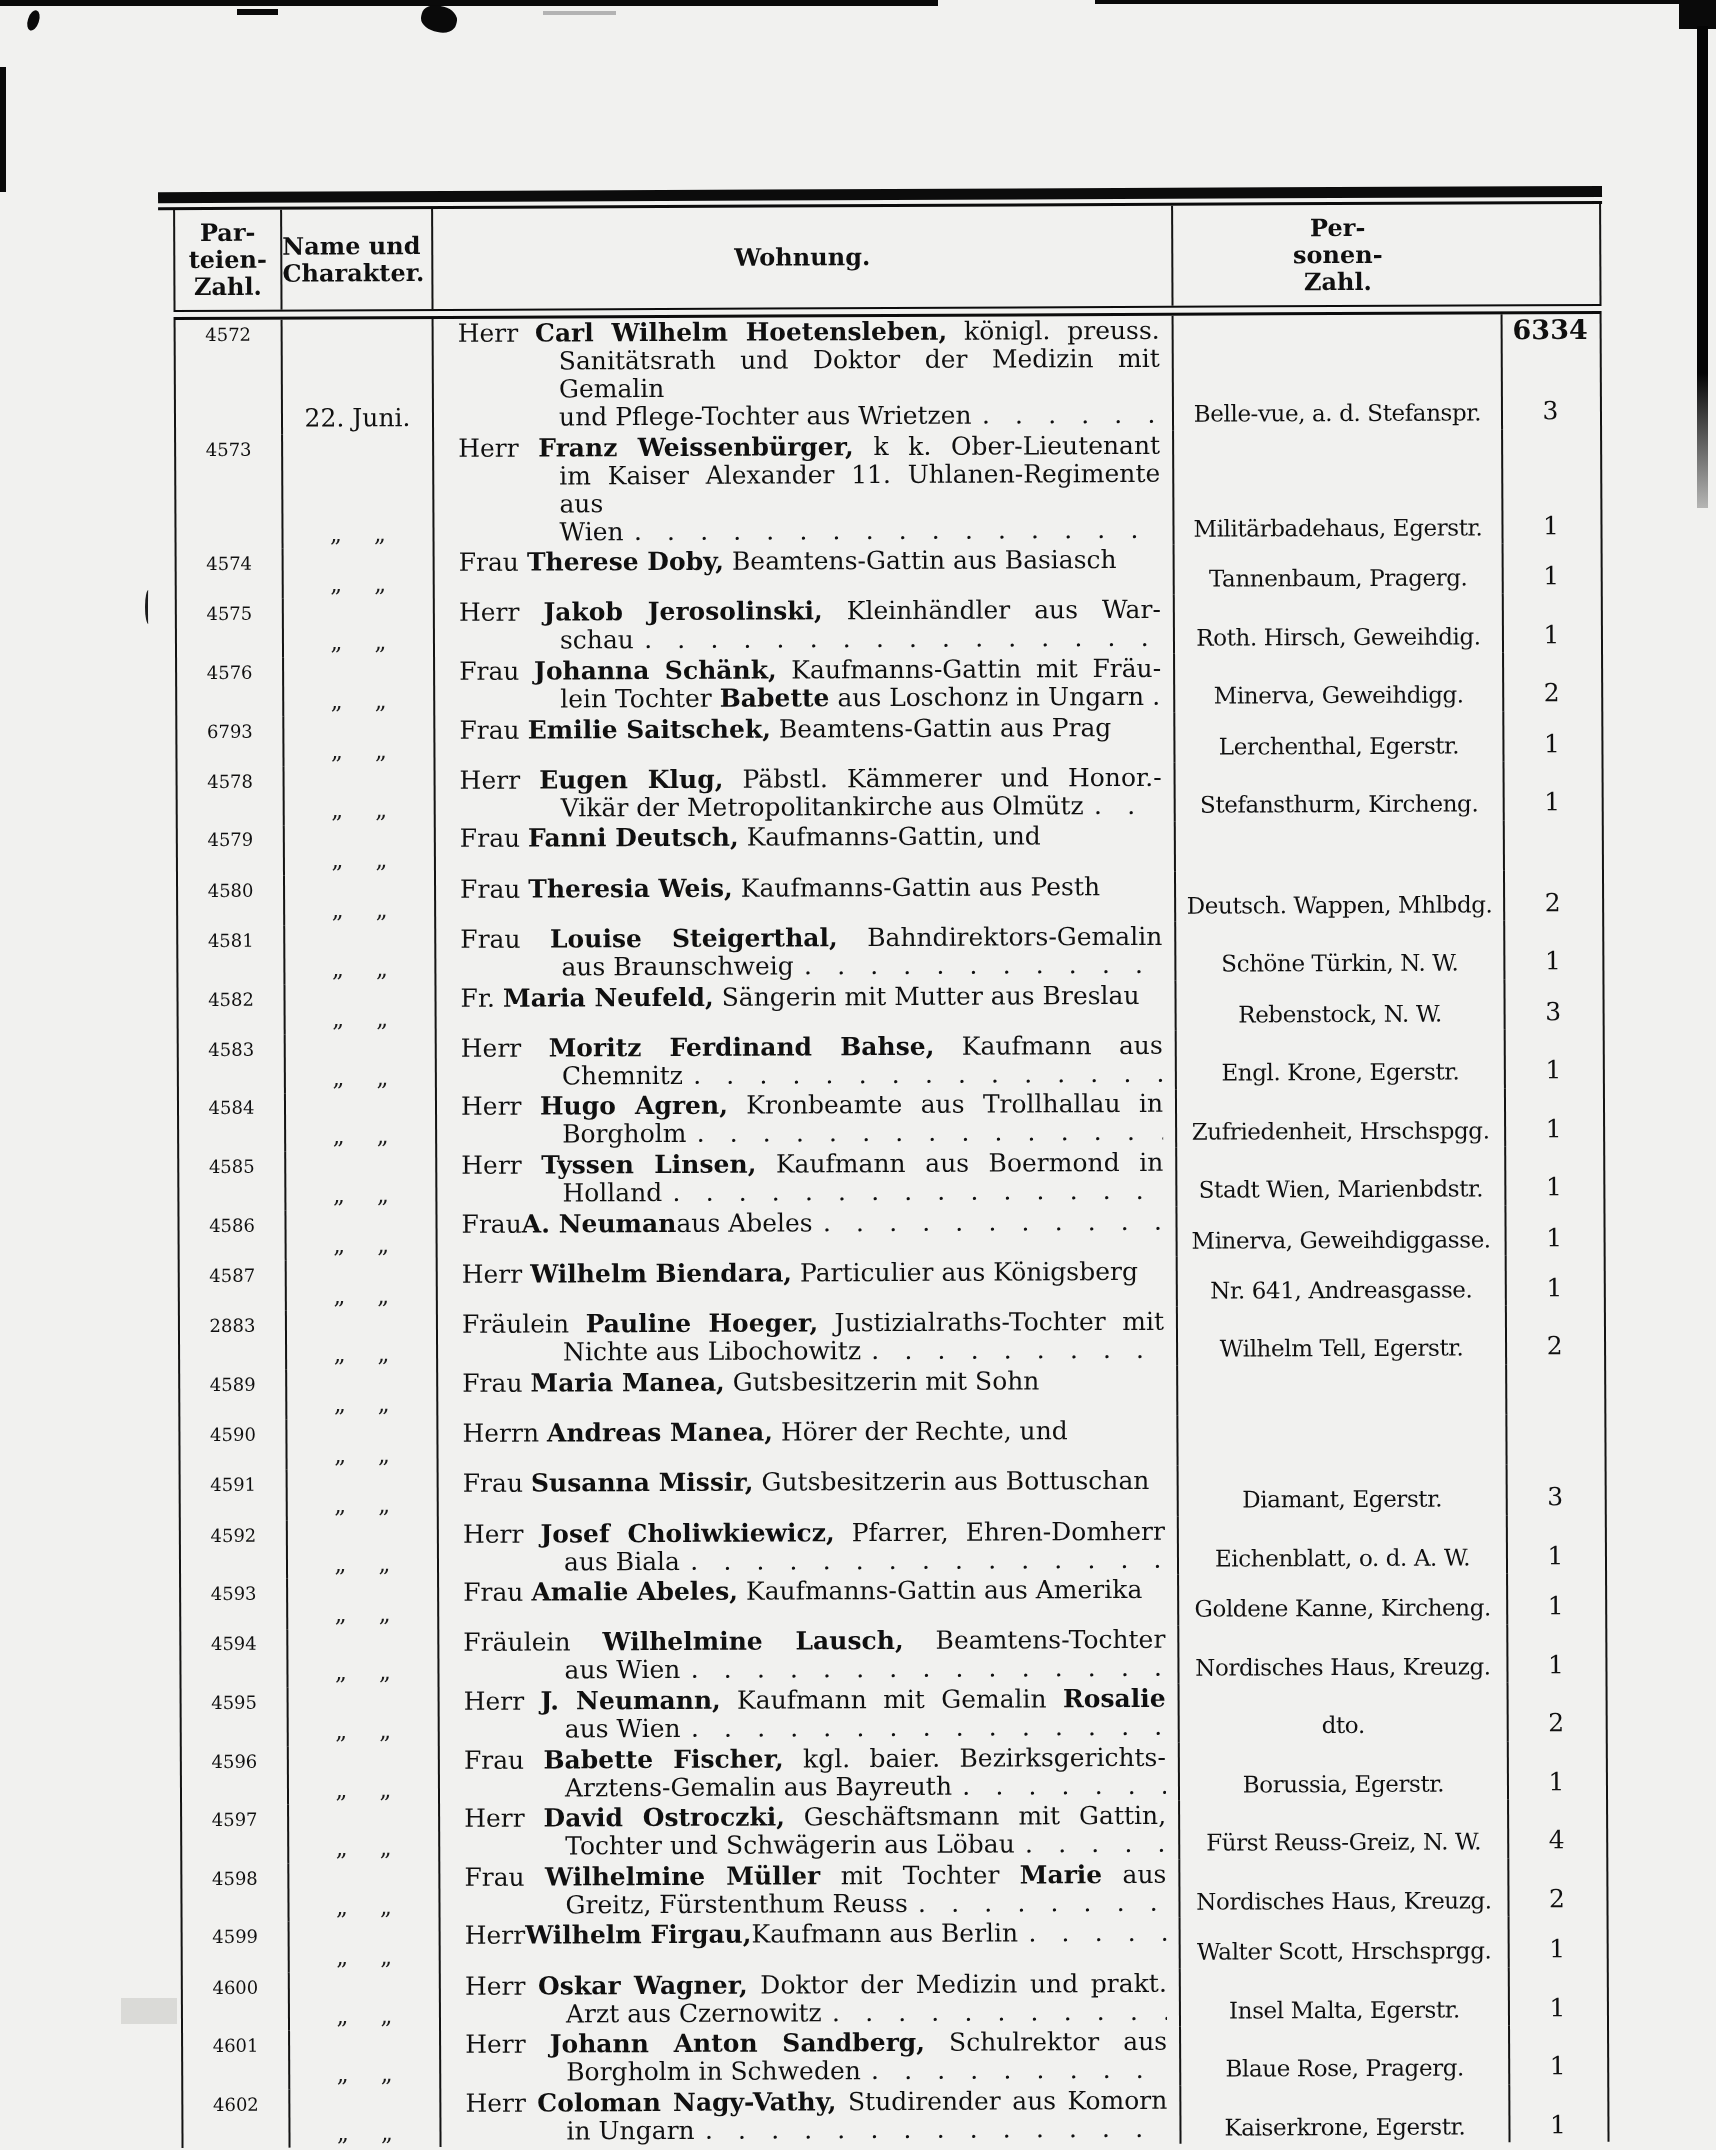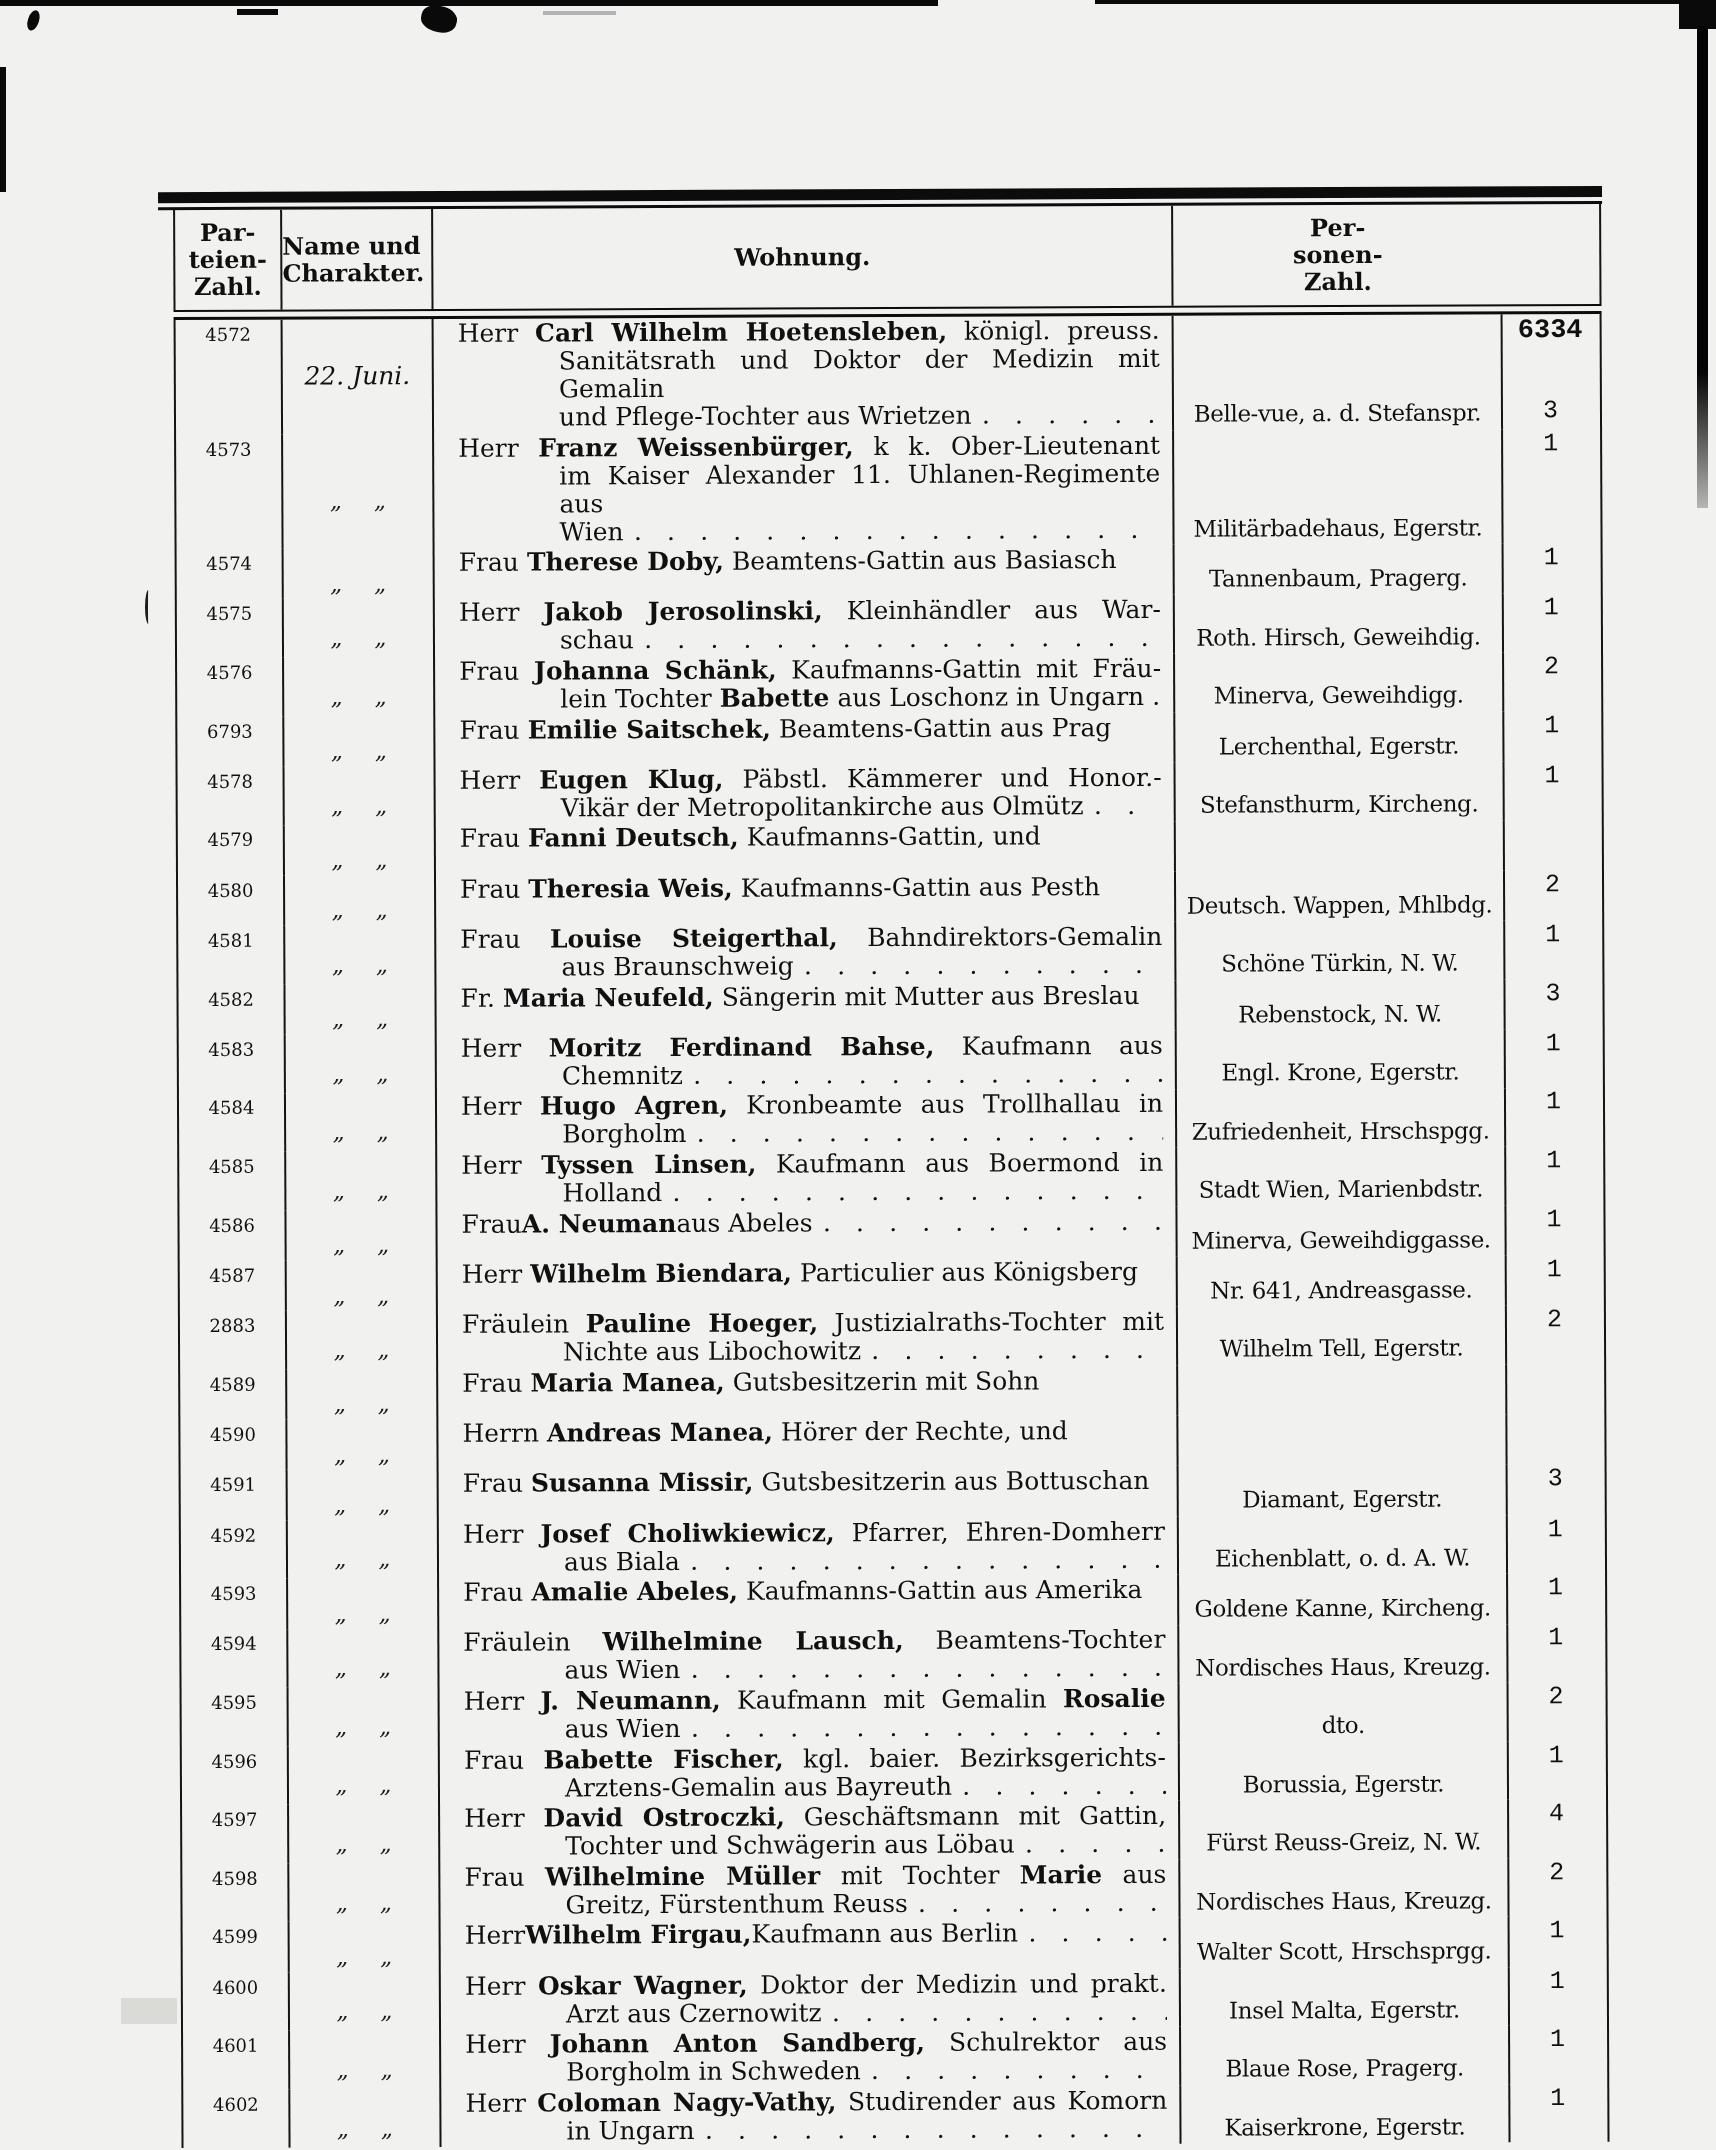--- a/index.html
+++ b/index.html
@@ -41,29 +41,29 @@
     display:grid; grid-template-columns:107px 151px 740px 329px 95px;
     height:100px; border-left:2.6px solid #141414; border-right:2.6px solid #141414;
   }
   .hcell { display:flex; flex-direction:column; justify-content:center; align-items:center;
            font-weight:bold; font-size:24px; line-height:27px; }
   .hc1,.hc2,.hc3,.hc4 { border-right:2.6px solid #141414; }
   #tbody { border-left:2.6px solid #141414; border-right:2.6px solid #141414; }
   .trow { display:grid; grid-template-columns:107px 151px 740px 329px 95px; }
   .cell { padding-top:0.9px; padding-bottom:1.7px; }
   .c1 { border-right:2.6px solid #141414; text-align:center; font-size:18px; line-height:28px; }
-  .c2 { border-right:2.6px solid #141414; display:flex; justify-content:center; align-items:center;
-        gap:32px; font-size:25px; line-height:28px; padding-top:1.7px;font-style:italic; }
+  .c2 { border-right:2.6px solid #141414; display:flex; justify-content:center; align-items:flex-end;
+        gap:32px; font-size:25px; line-height:28px; padding-top:1.7px; }
   .c2.ditto { padding-top:20.6px; font-size:23px; color:#1a1a1a; }
   .c3 { border-right:2.6px solid #141414; font-size:25px; padding-left:24px; padding-right:12px; }
   .c4 { border-right:2.6px solid #141414; display:flex; flex-direction:column; justify-content:flex-end;
         align-items:center; text-align:center; font-size:23px; line-height:26px; letter-spacing:-0.4px;
         padding-bottom:3.4px; }
-  .c5 { display:flex; flex-direction:column; align-items:center;
-        font-size:25px; line-height:28px; padding-bottom:3.4px;font-family:Liberation Mono, monospace; }
+  .c5 { display:flex; flex-direction:column; justify-content:flex-end; align-items:center;
+        font-size:25px; line-height:28px; padding-bottom:3.4px; }
   .wh { white-space:nowrap; }
   .nl { line-height:28px; min-height:28px; }
   .ind { padding-left:101px; }
   .just { text-align:justify; text-align-last:justify; }
   .lead { display:flex; align-items:baseline; }
   .leaders { flex:1 1 0; overflow:hidden; white-space:nowrap; letter-spacing:8.6px; margin-left:10.3px; }
   .b { font-weight:bold; }
   .carry { margin-bottom:auto; font-size:27px; font-weight:bold; padding-top:0.9px; }
 </style>
 </head>

